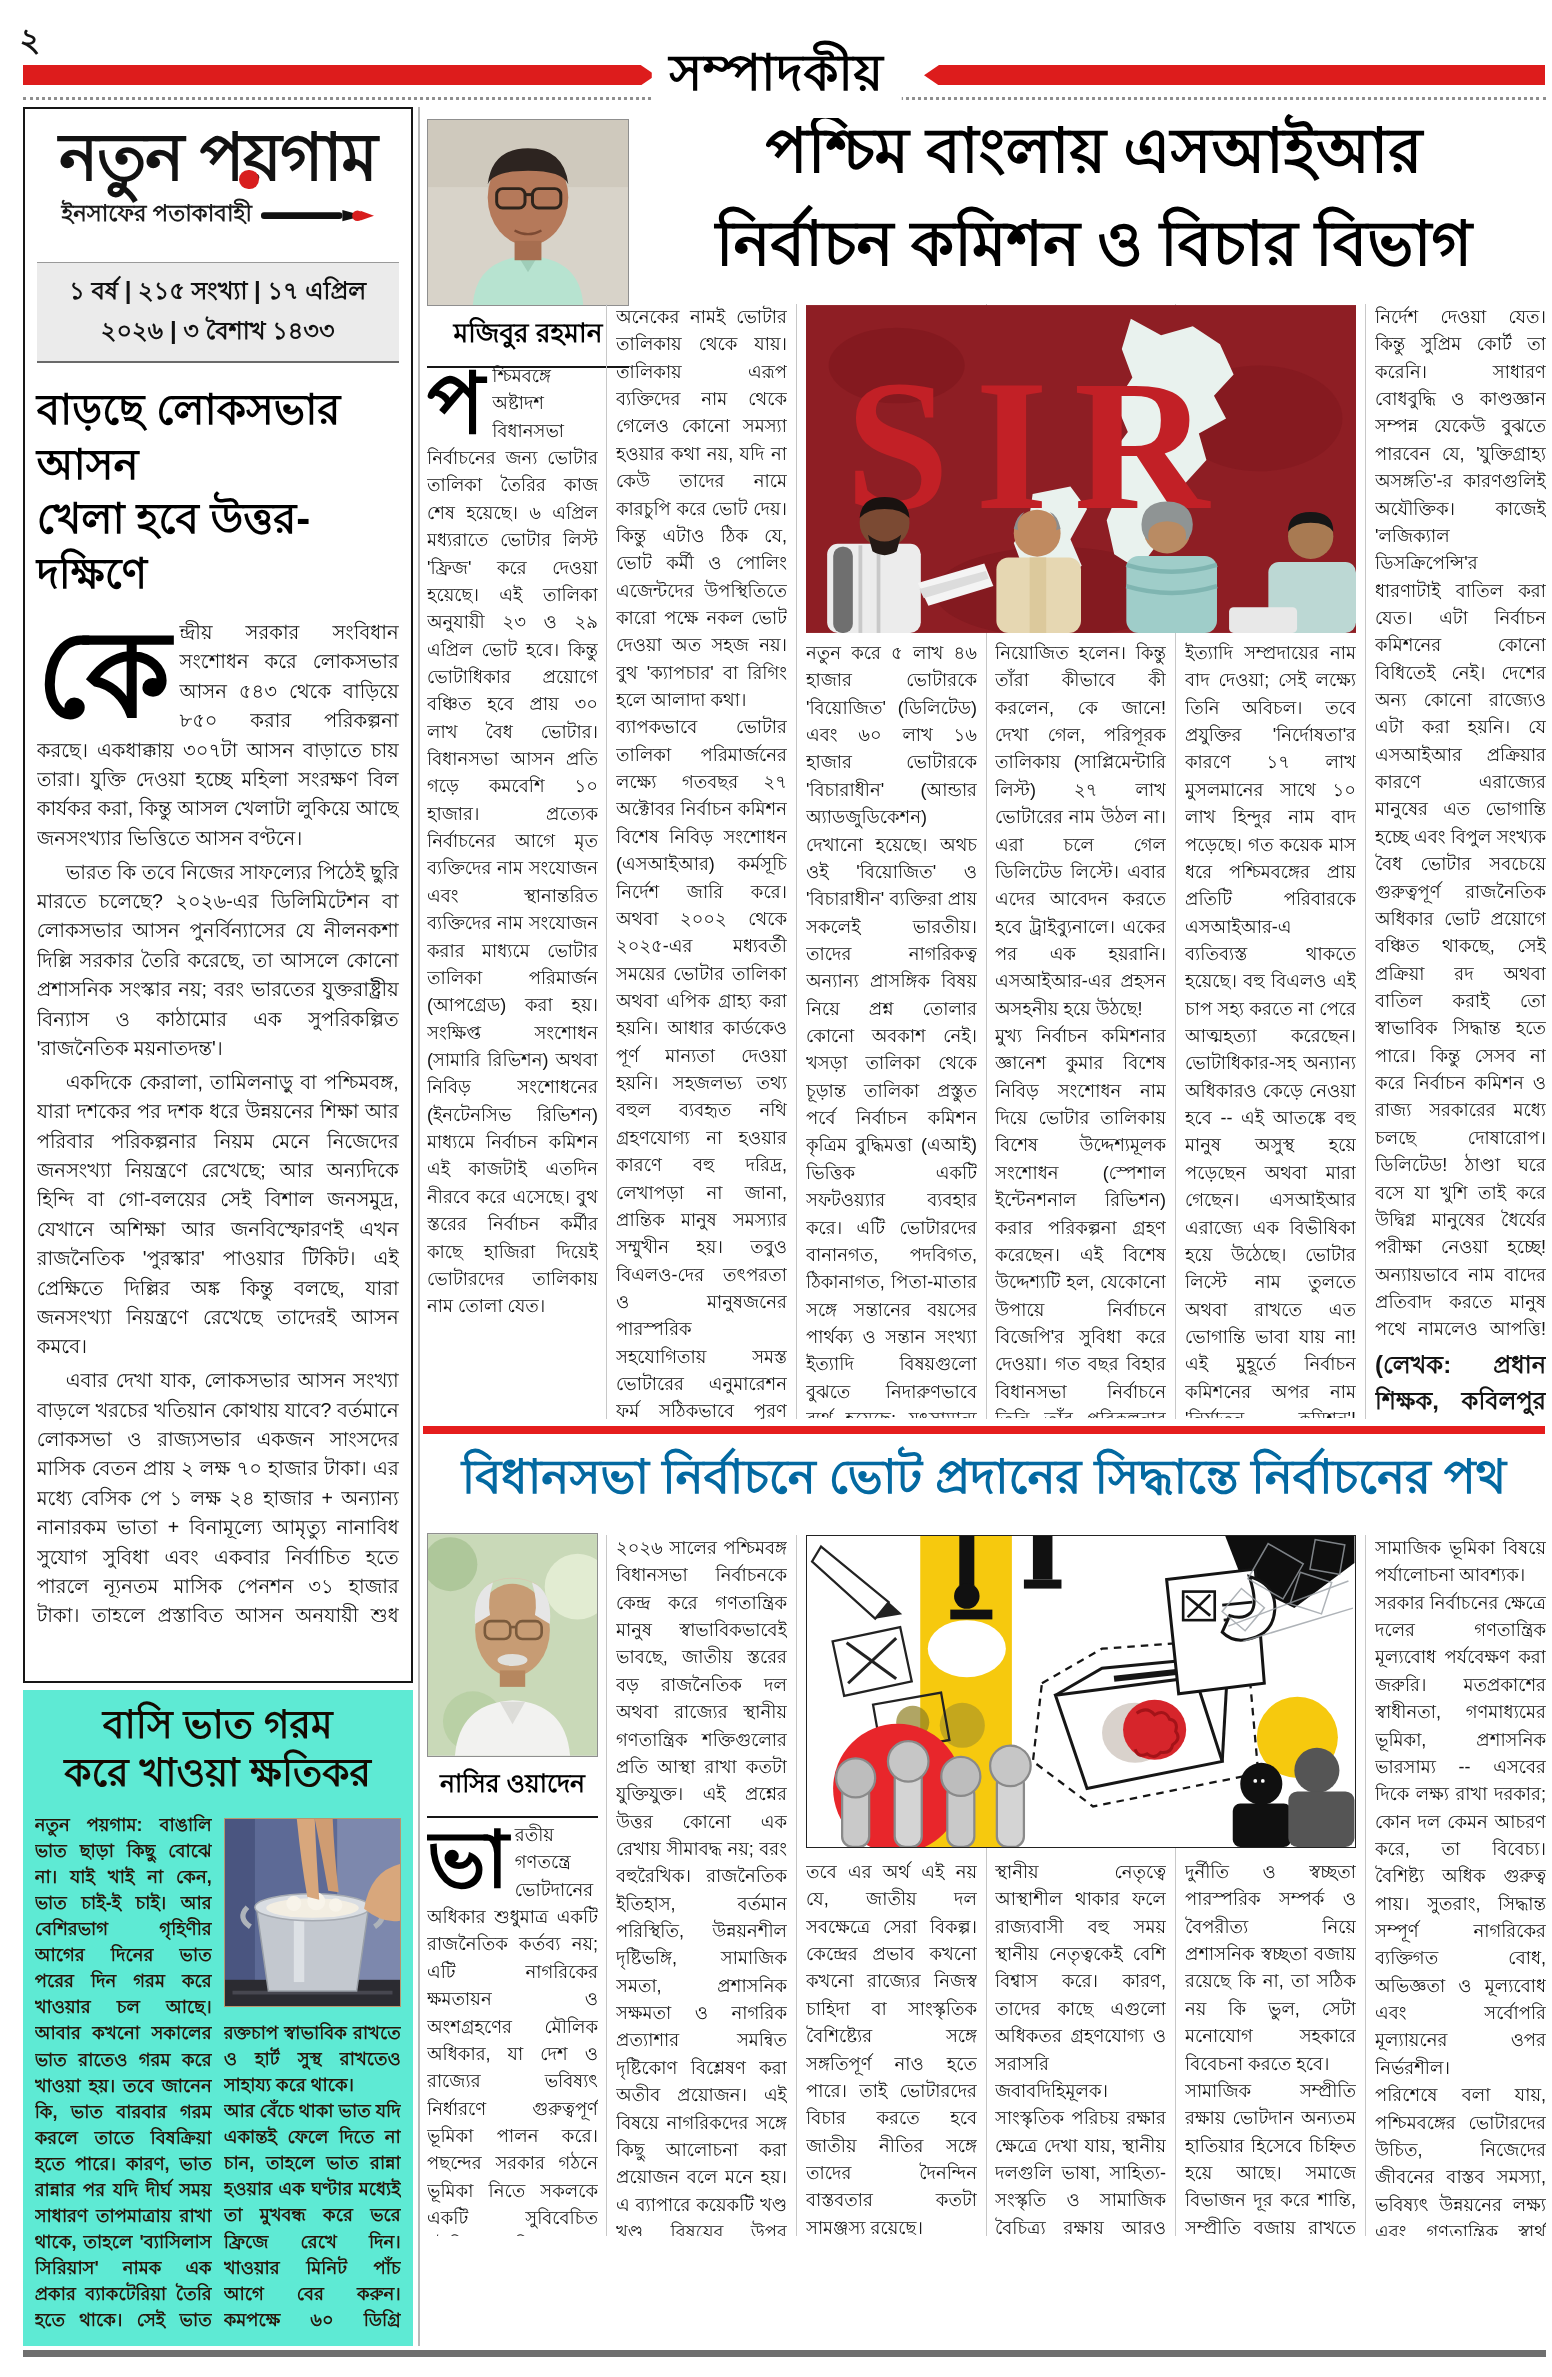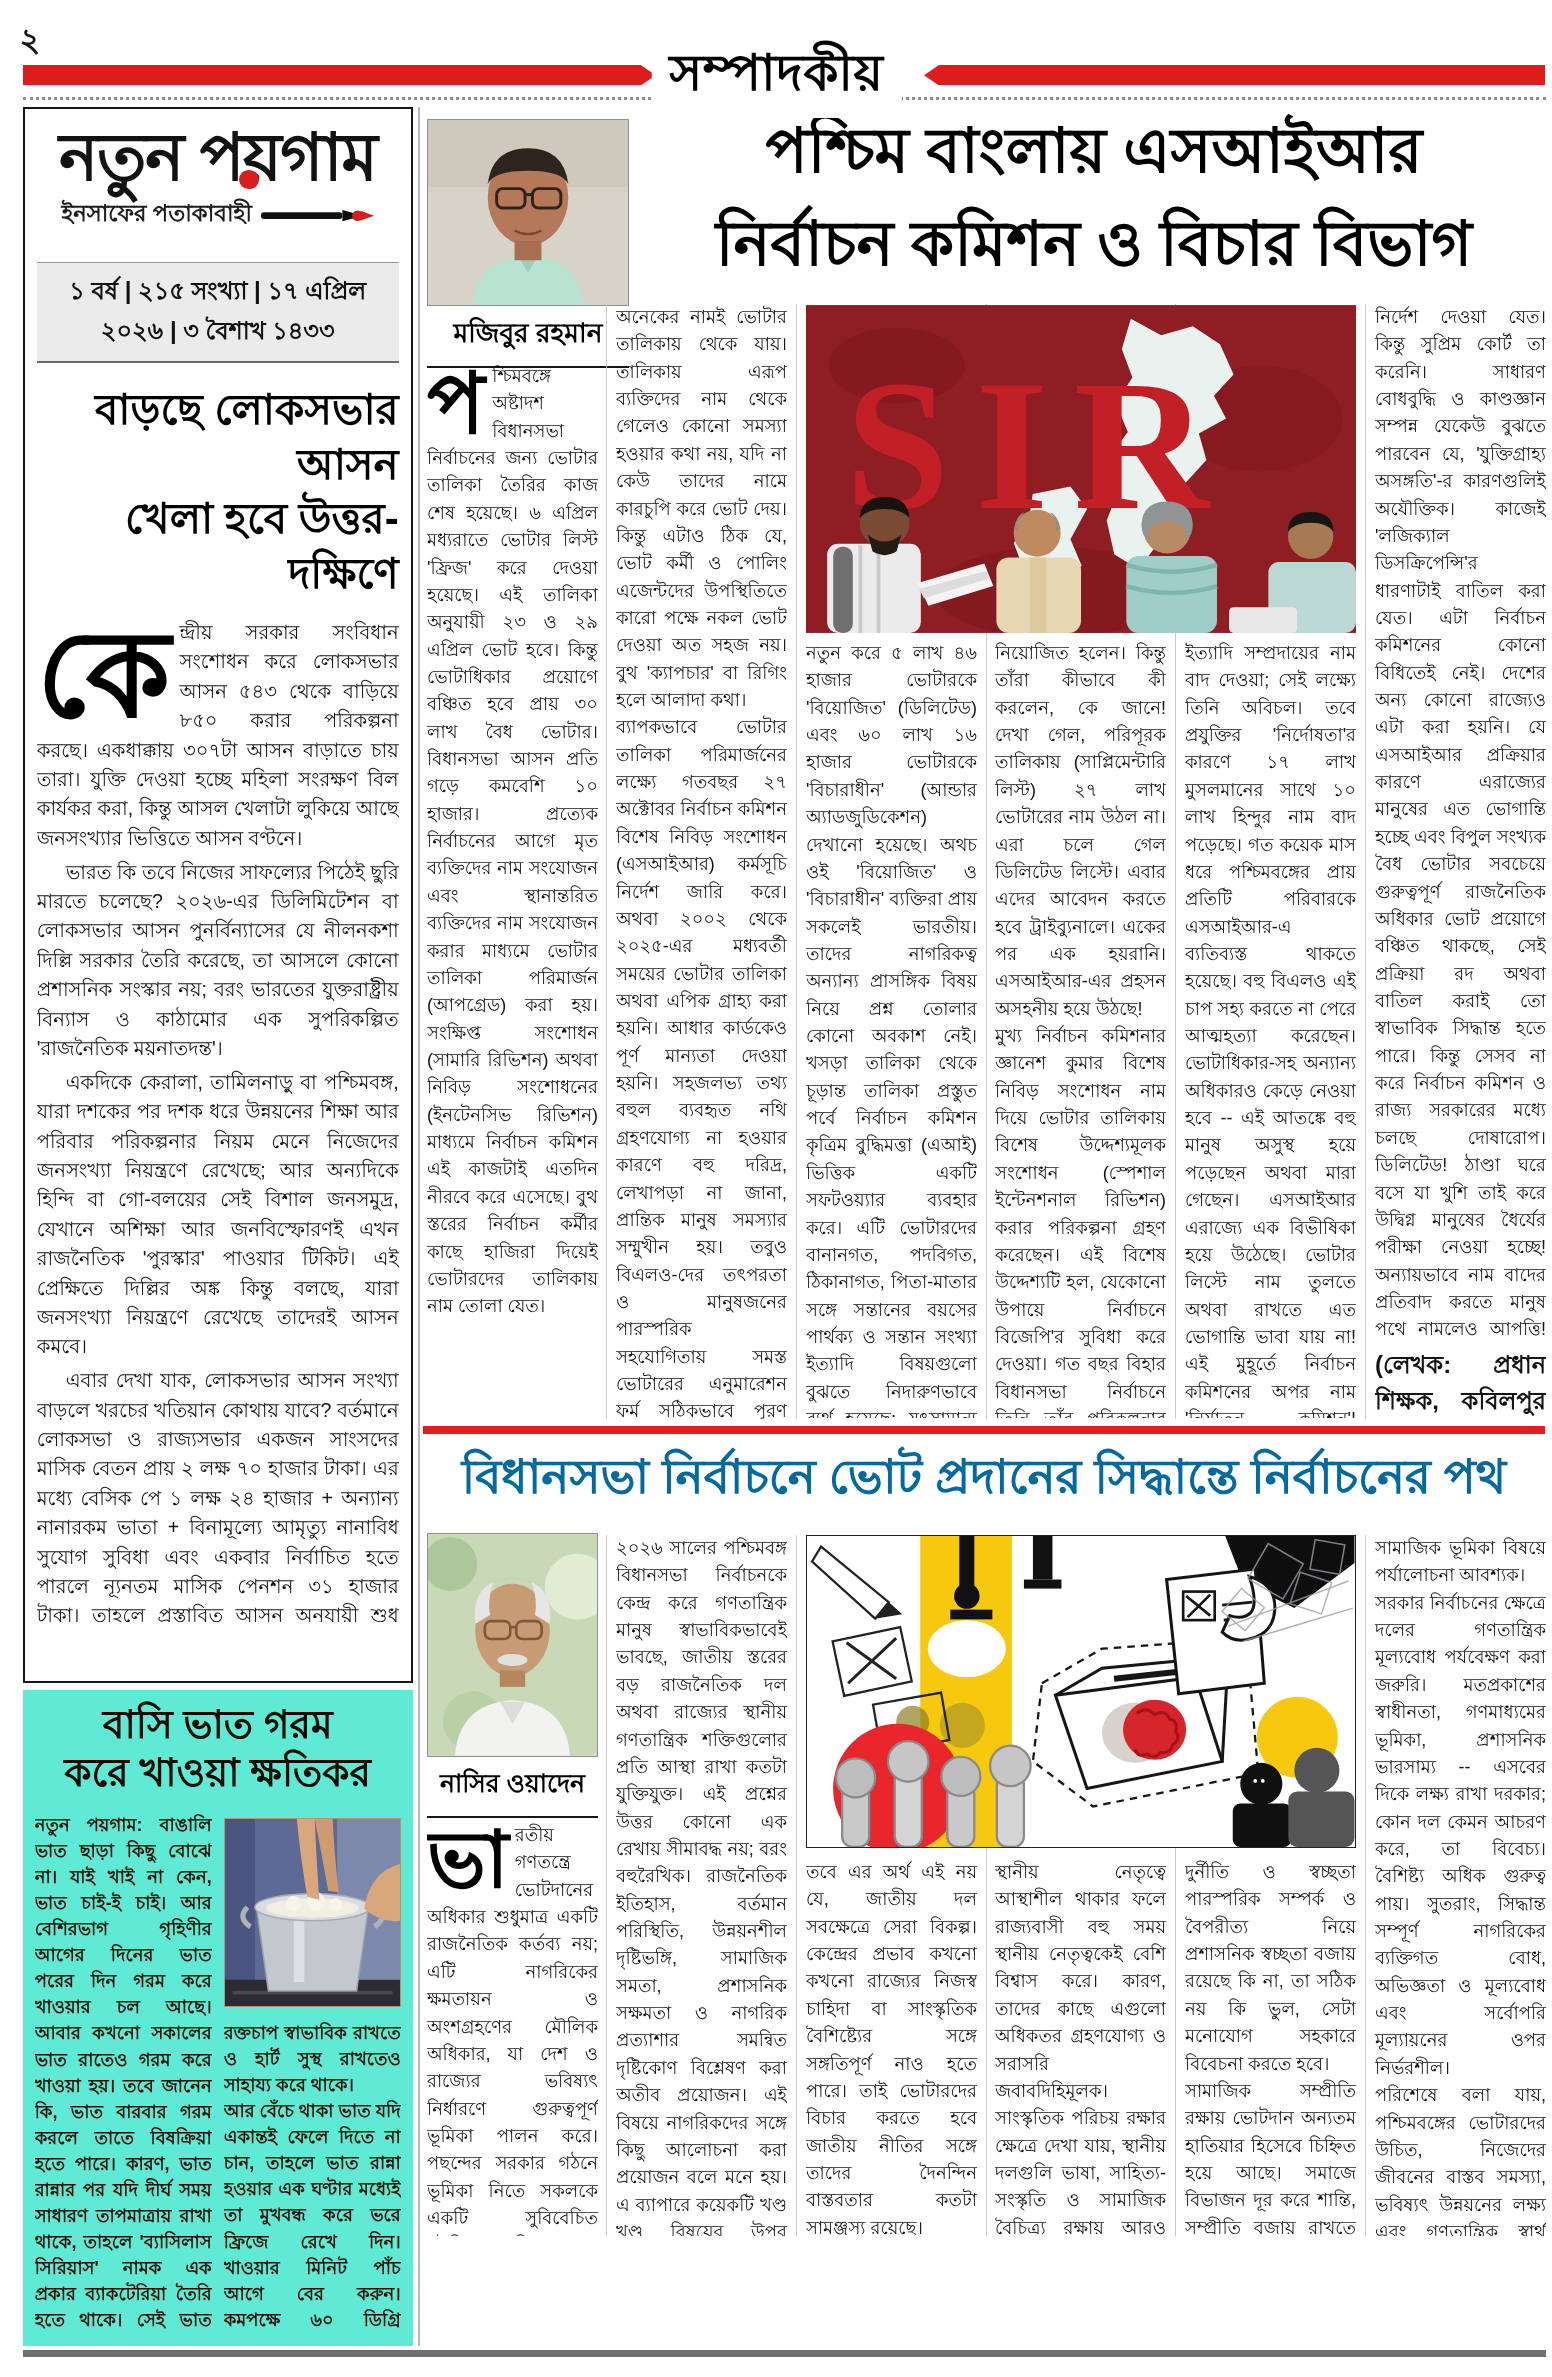--- a/index.html
+++ b/index.html
@@ -27,21 +27,21 @@
   
   .sidebar-box{left:22.7px;top:107px;width:390px;height:1576px;border:2.3px solid #161616;
     box-sizing:border-box;padding:13.6px 12px;}
   .logo-wrap{position:relative;text-align:center;}
   .logo{font-size:66px;line-height:1.05;font-weight:900;color:#121212;letter-spacing:-1.5px;}
   .logo-dot{position:absolute;left:56%;top:47px;width:19.6px;height:19.6px;border-radius:50%;background:#d81d1d;}
   .tagline-row{display:flex;align-items:center;justify-content:center;gap:9px;margin-top:4.5px;}
   .tagline{font-size:22.7px;font-weight:900;color:#1c1c1c;}
   .issue-strip{margin-top:28px;background:#ebebeb;border-top:1.5px solid #9a9a9a;border-bottom:2.3px solid #6a6a6a;
     text-align:center;font-size:24px;font-weight:900;padding:9px 1.5px;color:#111;}
-  .sb-headline{margin-top:19.6px;text-align:right;font-size:42px;line-height:1.3;font-weight:900;color:#000;}
+  .sb-headline{margin-top:19.6px;text-align:left;font-size:42px;line-height:1.3;font-weight:900;color:#000;}
   .sb-body{margin-top:16.6px;height:1004px;overflow:hidden;font-size:19.6px;line-height:1.5;}
   .sb-body p{margin:0 0 4.5px 0;}
   .sb-body p + p{text-indent:29px;}
   .dropcap-xl{float:left;font-size:121px;line-height:.8;font-weight:700;margin:7.6px 9px 0 0;color:#000;}
   .dropcap-l{float:left;font-size:85px;line-height:.82;font-weight:700;margin:6px 7.6px 0 0;color:#000;}
   .dropcap-m{float:left;font-size:79px;line-height:.82;font-weight:700;margin:6px 6px 0 0;color:#000;}
 
   
   .rice-box{left:22.7px;top:1690px;width:390px;height:656px;background:#5eead4;box-sizing:border-box;padding:10.6px 12px;}
   .rice-headline{text-align:center;font-size:39px;line-height:1.25;font-weight:900;color:#140b02;}

